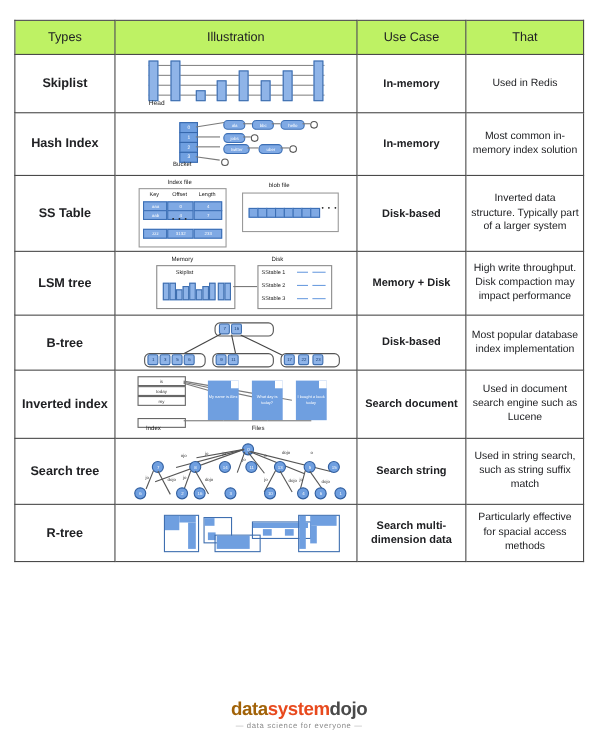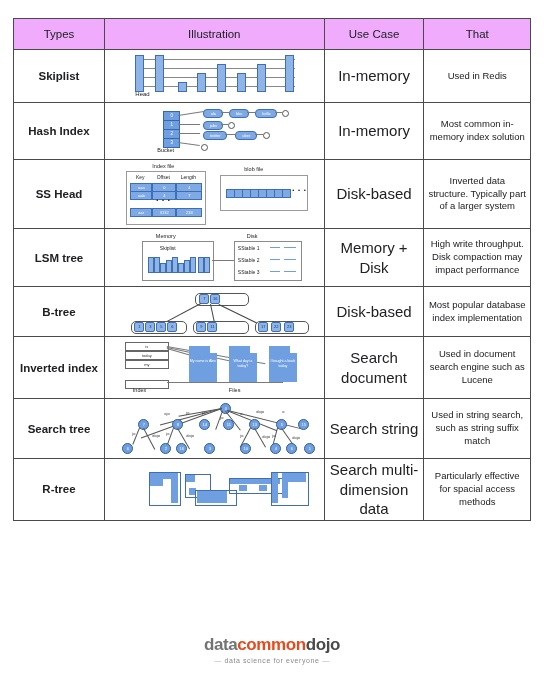--- a/index.html
+++ b/index.html
@@ -20,29 +20,29 @@
   
   .tbl-wrap{padding:18px 13px 0 13px;}
   table.ds{
     width:518px;border-collapse:collapse;table-layout:fixed;
     border:1px solid #4a4a4a;
   }
   table.ds th,table.ds td{
     border:1px solid #4a4a4a;vertical-align:middle;text-align:center;
   }
   table.ds th{
-    background:#f0abfc;font-weight:400;font-size:11.5px;color:#202124;
+    background:#bef264;font-weight:400;font-size:11.5px;color:#202124;
     height:28px;
   }
   .c-type{width:82px;}
   .c-ill{width:198px;}
   .c-use{width:90px;}
   .c-note{width:96px;}
   td.type{font-weight:bold;font-size:11.5px;}
-  td.use{font-size:15px;line-height:1.3;}
+  td.use{font-size:10px;line-height:1.3;font-weight:bold;}
   td.note{font-size:9.5px;line-height:1.35;padding:2px 4px;}
   td.ill{padding:3px 2px;}
 
   .ill-box{position:relative;margin:0 auto;}
   .line{position:absolute;background:#7a7a7a;height:1px;}
 
   
   .sl{width:190px;height:46px;position:relative;}
   .sl .lvl{position:absolute;left:16px;width:160px;height:1px;background:#888;}
   .sl .node{position:absolute;width:7px;background:#8fb4e8;border:1px solid #3f6fb0;}
@@ -100,21 +100,21 @@
   .sfx .el{position:absolute;font-size:4px;color:#333;}
 
   
   .rt{width:190px;height:42px;position:relative;}
   .rt .r{position:absolute;border:1px solid #3f6fb0;}
   .rt .f{position:absolute;background:#6f9fe0;}
 
   
   .footer{position:absolute;left:0;right:0;bottom:16px;text-align:center;}
   .logo{font-size:17px;font-weight:bold;letter-spacing:-0.4px;}
-  .logo .b{color:#737373;}
+  .logo .b{color:#a16207;}
   .logo .o{color:#e8491d;}
   .logo .d{color:#4a4a4a;}
   .tag{font-size:7px;color:#8a8a8a;letter-spacing:.6px;margin-top:2px;}
   .tag .dash{color:#b0b0b0;}
 </style>
 </head>
 <body>
 
 <div class="page">
 
@@ -194,21 +194,21 @@
 
             <div class="nil" style="left:82px;top:38px"></div>
             <div class="bk-lbl">Bucket</div>
           </div>
         </td>
         <td class="use">In-memory</td>
         <td class="note">Most common in-memory index solution</td>
       </tr>
 
       <tr style="height:66px">
-        <td class="type">SS Head</td>
+        <td class="type">SS Table</td>
         <td class="ill">
           <div class="ill-box sst">
             <div class="cap" style="left:36px;top:0px">Index file</div>
             <div class="cap" style="left:128px;top:3px">blob file</div>
 
             <div class="frame" style="left:10px;top:8px;width:78px;height:52px"></div>
             <div class="hdr" style="left:14px;top:11px;width:20px">Key</div>
             <div class="hdr" style="left:36px;top:11px;width:22px">Offset</div>
             <div class="hdr" style="left:60px;top:11px;width:24px">Length</div>
 
@@ -441,21 +441,21 @@
         <td class="use">Search multi-dimension data</td>
         <td class="note">Particularly effective for spacial access methods</td>
       </tr>
 
     </tbody>
   </table>
   </div>
 
   <div class="footer">
     <div class="logo">
-      <span class="b">data</span><span class="o">common</span><span class="d">dojo</span>
+      <span class="b">data</span><span class="o">system</span><span class="d">dojo</span>
     </div>
     <div class="tag">
       <span class="dash">—</span>
       <span>data science for everyone</span>
       <span class="dash">—</span>
     </div>
   </div>
 
 </div>
 

